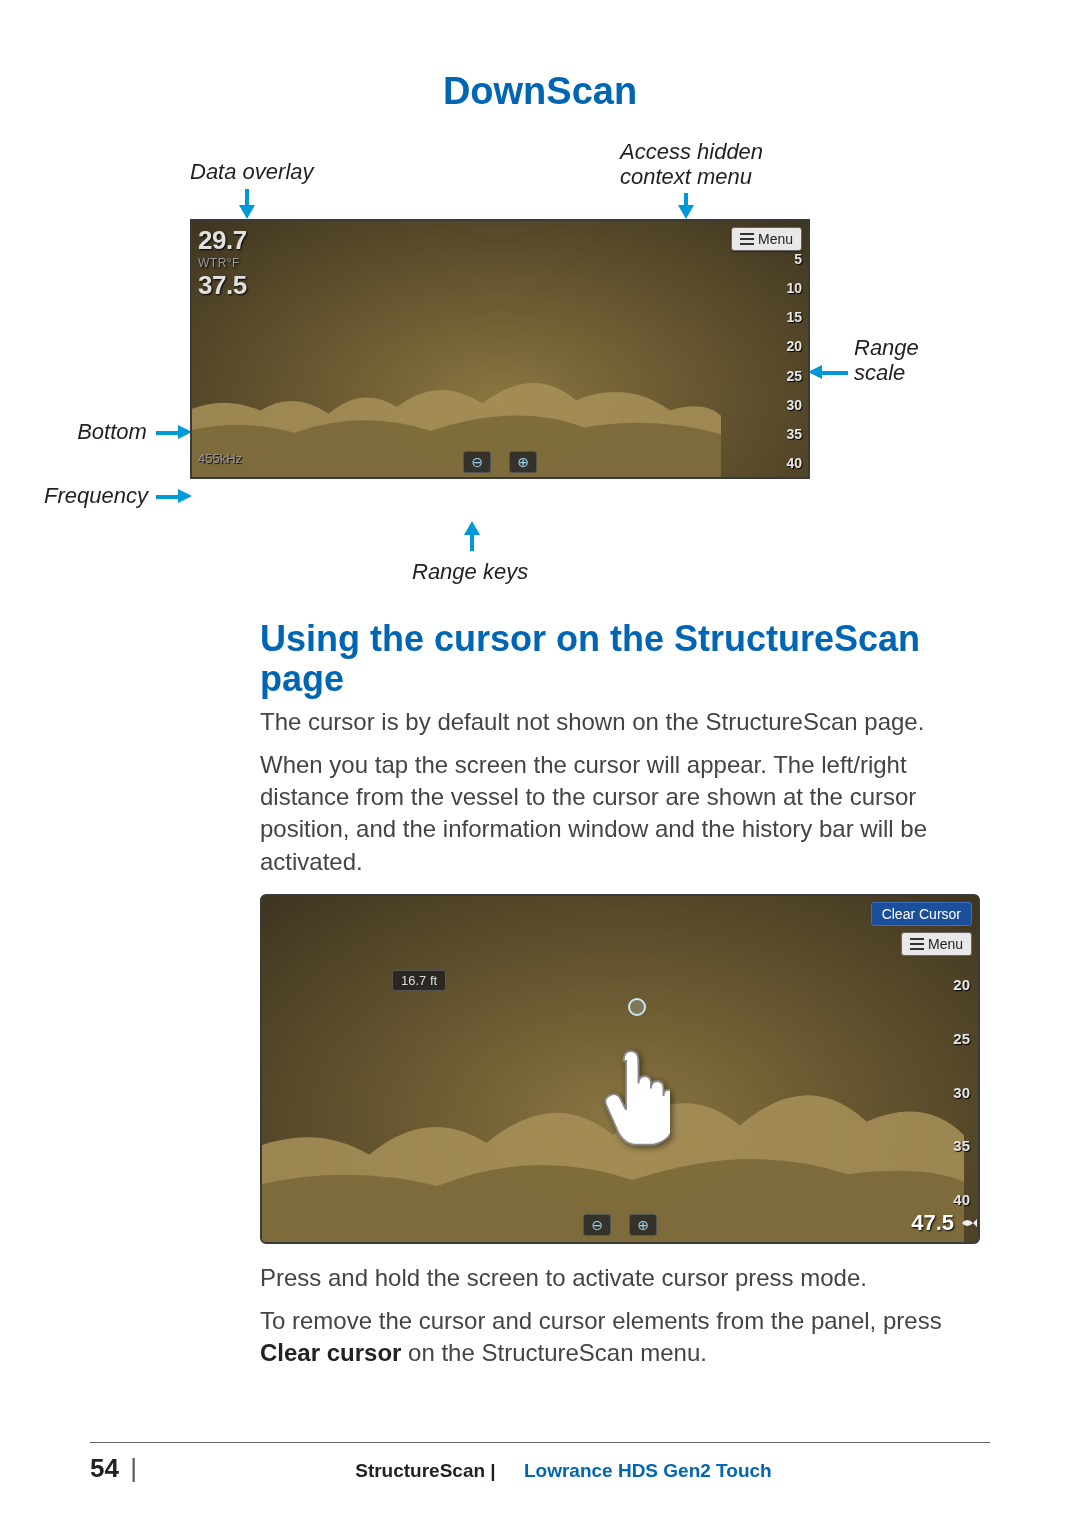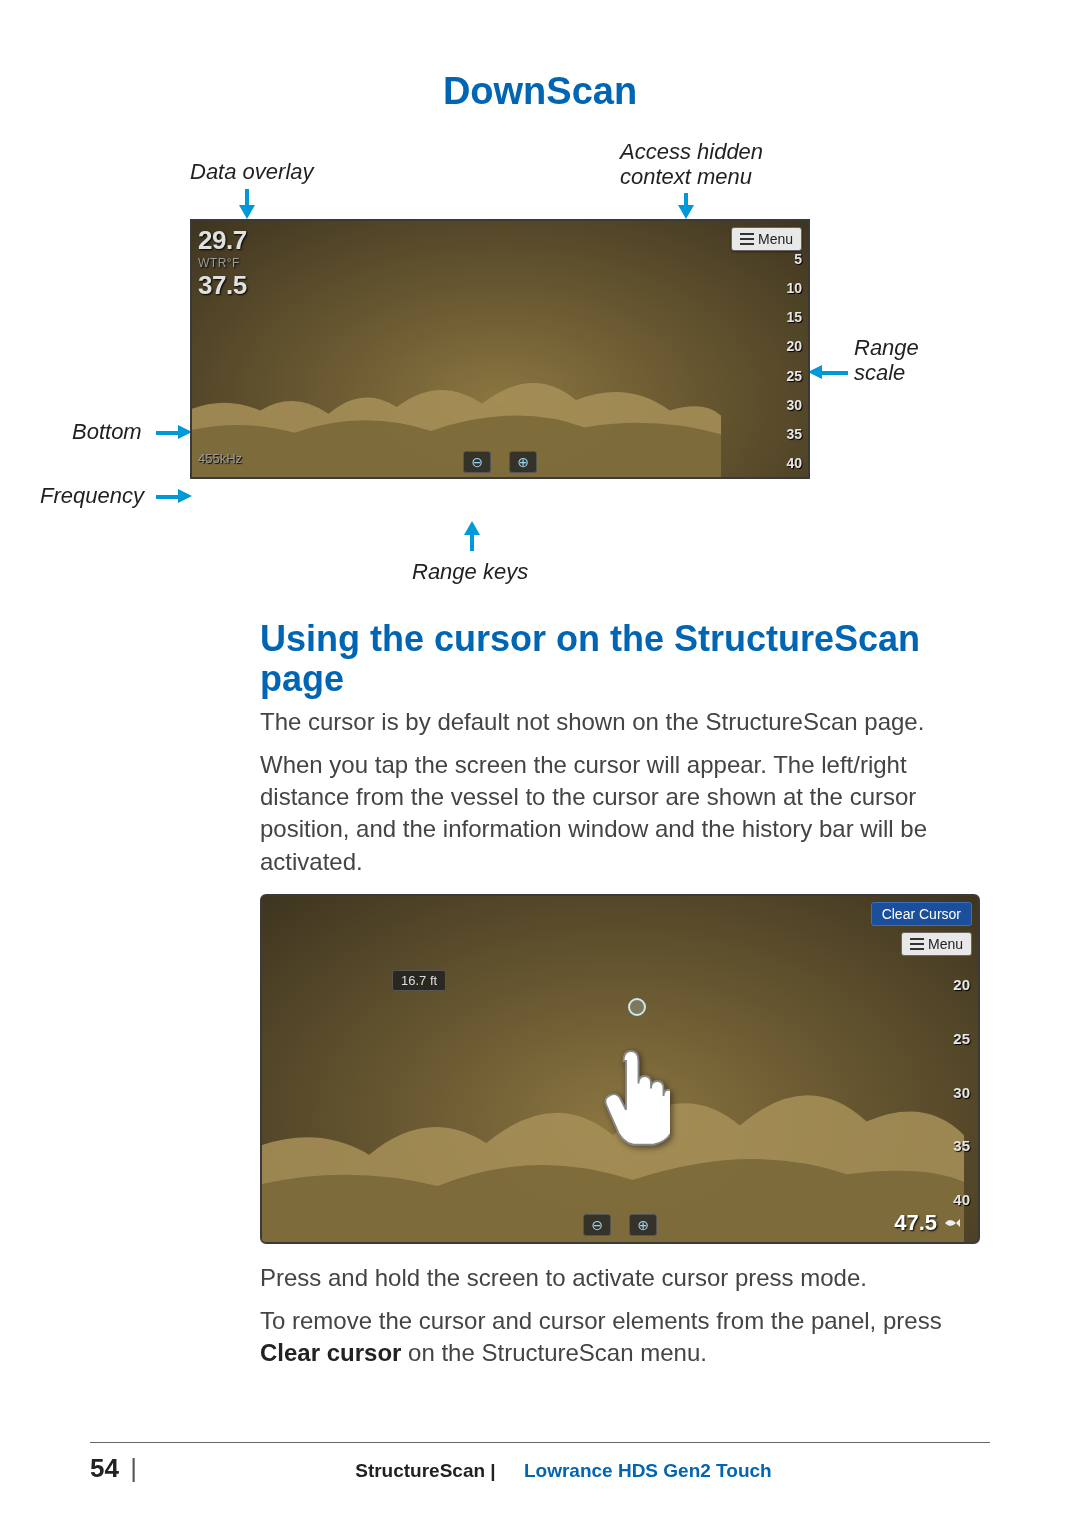--- a/index.html
+++ b/index.html
@@ -26,21 +26,21 @@
     margin-bottom: 20px;
   }
   .callout {
     position: absolute;
     font-style: italic;
     font-size: 22px;
     color: #231f20;
     line-height: 1.15;
   }
   .callout.center { text-align: left; }
-  .callout.right { text-align: left; }
+  .callout.right { text-align: center; }
   .arrow-down {
     position: absolute;
     width: 0; height: 0;
     border-left: 8px solid transparent;
     border-right: 8px solid transparent;
     border-top: 14px solid #0099d8;
   }
   .arrow-down-stem {
     position: absolute;
     width: 4px;
@@ -215,21 +215,21 @@
   .range-ticks2 {
     position: absolute;
     right: 8px; top: 80px; bottom: 34px;
     display: flex; flex-direction: column; justify-content: space-between;
     color: #e6e6e6; font-size: 15px; font-weight: 600;
     text-align: right;
     text-shadow: 1px 1px 1px #000;
   }
   .bottom-right-depth {
     position: absolute;
-    right: 17px; bottom: 6px;
+    right: 0; bottom: 6px;
     color: #fff; font-size: 22px; font-weight: 700;
     text-shadow: 1px 1px 2px #000;
     display: flex; align-items: center; gap: 6px;
   }
   .footer {
     position: absolute;
     bottom: 48px; left: 90px; right: 90px;
     border-top: 1px solid #666;
     padding-top: 10px;
     display: flex; align-items: baseline;

